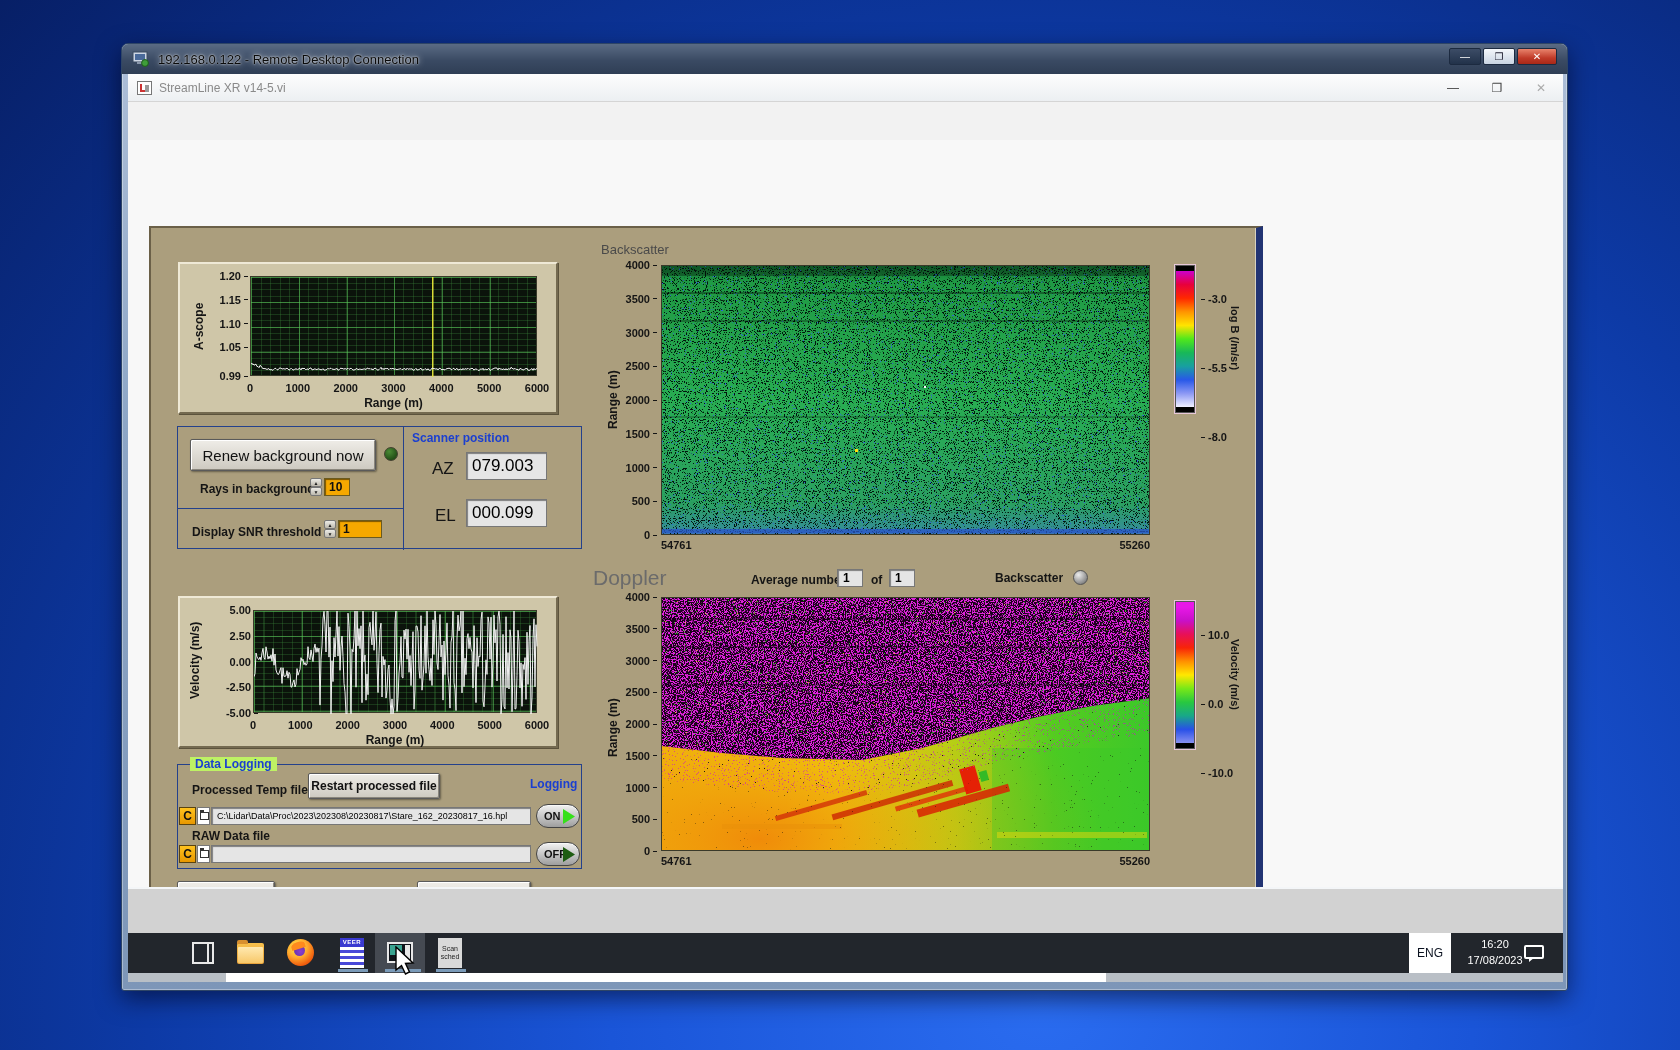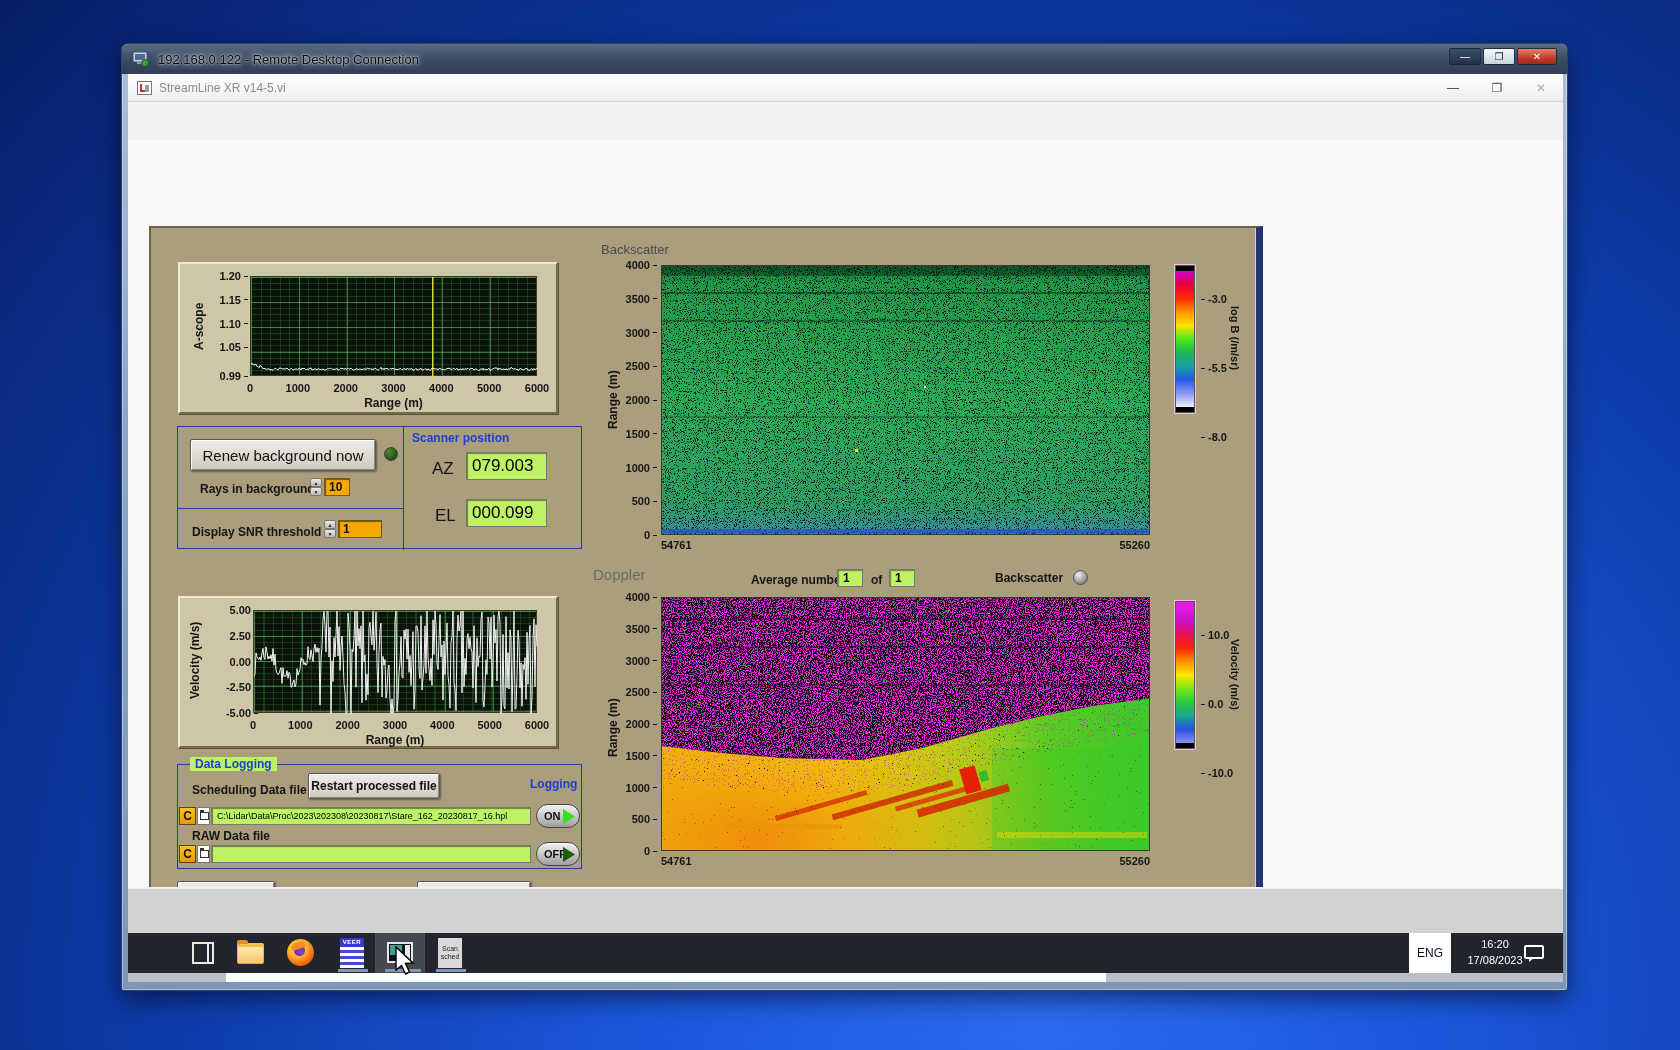--- a/index.html
+++ b/index.html
@@ -95,21 +95,21 @@
     box-shadow: 1px 1px 0 #fff inset, -1px -1px 0 #8a867c inset, 1px 1px 2px rgba(0,0,0,.4);
     display:flex; align-items:center; justify-content:center; color:#111; }
   .led { position:absolute; border-radius:50%; border:1px solid #42402f;
     background: radial-gradient(circle at 35% 30%, #4a8a34, #235018 70%); }
   .spinner { position:absolute; width:12px; height:18px; display:flex; flex-direction:column; }
   .spin { flex:1; background:linear-gradient(#ecebe6,#bdb9ae); border:1px solid #777; font-size:5px;
     display:flex; align-items:center; justify-content:center; color:#222; border-radius:2px; }
   .ofield { position:absolute; background:#f5a800; border:1px solid #6a5a20;
     box-shadow:1px 1px 1px rgba(0,0,0,.5) inset; font-size:12px; font-weight:bold; color:#101010;
     display:flex; align-items:center; padding-left:4px; }
-  .wfield { position:absolute; background:#bef264; border:1px solid #777;
+  .wfield { position:absolute; background:#e5e5e5; border:1px solid #777;
     box-shadow:1px 1px 1px rgba(0,0,0,.45) inset; color:#000; display:flex; align-items:center; padding-left:5px; }
   .bigfield { font-size:17px; }
   .az-el { position:absolute; font-size:17px; color:#151515; }
 
   
   .cbox { position:absolute; width:17px; height:18px; background:linear-gradient(#ffc21e,#e89800);
     border:1px solid #5a4410; font-size:12px; font-weight:bold; color:#101010;
     display:flex; align-items:center; justify-content:center; }
   .fbox { position:absolute; width:13px; height:18px; background:#fff; border:1px solid #777; }
   .fbox::before { content:""; position:absolute; left:2px; top:4px; width:7px; height:6px;
@@ -120,21 +120,21 @@
     box-shadow:0 1px 0 rgba(255,255,255,.6) inset; display:flex; align-items:center; padding-left:7px;
     font-size:11px; font-weight:bold; color:#111; }
   .pill .pled { position:absolute; right:4px; top:4px; width:12px; height:15px;
     clip-path:polygon(0 0, 100% 50%, 0 100%); }
   .pled.on { background:#35e01a; } .pled.off { background:#1e5c12; }
 
   .stop-btn { color:#dd1414 !important; font-size:14px; line-height:17px; text-align:center; }
   .chg-btn { font-size:13px; line-height:17px; text-align:center; }
 
   
-  .dop-title { position:absolute; font-size:15px; color:#6b6b6b; }
+  .dop-title { position:absolute; font-size:21px; color:#6b6b6b; }
   .knob { position:absolute; width:15px; height:15px; border-radius:50%;
     background: radial-gradient(circle at 35% 30%, #ececec, #9a9a9a 60%, #606060); border:1px solid #555; }
 
   
   .taskbar { left:0; top:859px; width:1435px; height:40px; background:#22262c; }
   .tb-icon { position:absolute; top:4px; }
   .tile { position:absolute; left:247px; top:0; width:50px; height:40px; background:#454a52; }
   .uline { position:absolute; top:36px; height:3px; width:30px; background:#7a9ab8; }
   .tv-icon { width:22px; height:22px; border:2px solid #e8e8e8; position:relative; }
   .tv-icon::before { content:""; position:absolute; right:3px; top:-2px; bottom:-2px; width:2px; background:#e8e8e8; }
@@ -467,21 +467,21 @@
         </div>
         <div class="cbticks" style="left:1050px;top:377px;height:138px;width:40px;">
               <span class="cbtick" style="top: 0%;">10.0</span>
               <span class="cbtick" style="top: 50%;">0.0</span>
               <span class="cbtick" style="top: 100%;">-10.0</span>
             </div>
         <span class="cblab" style="left:1078px;top:373px;height:146px;">Velocity (m/s)</span>
 
         <div class="bluebox" style="left:26px;top:536px;width:405px;height:105px;">
           <span class="blue-label" style="left:12px;top:-8px;background:#bef264;padding:0 5px;">Data Logging</span>
-          <span class="lv-label" style="left:14px;top:18px;">Scheduling Data file</span>
+          <span class="lv-label" style="left:14px;top:18px;">Processed Temp file</span>
           <div class="lv-btn" style="left:130px;top:8px;width:132px;height:26px;font-size:12px;font-weight:bold;">
                 <span>Restart processed file</span>
               </div>
           <span class="blue-label" style="left:352px;top:12px;">Logging</span>
           <span class="cbox" style="left:1px;top:42px;">
                 <span>C</span>
               </span>
           <span class="fbox" style="left:19px;top:42px;"></span>
           <span class="wfield" style="left:33px;top:42px;width:320px;height:18px;font-size:9px;">
                 <span>C:\Lidar\Data\Proc\2023\202308\20230817\Stare_162_20230817_16.hpl</span>

